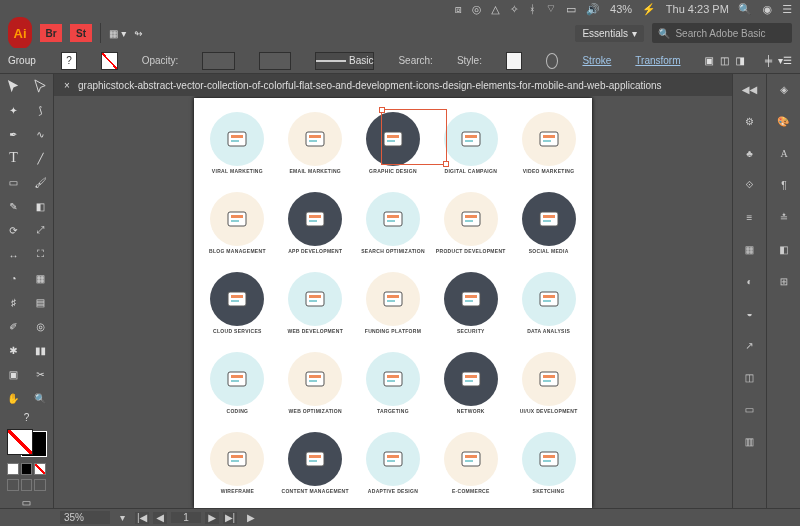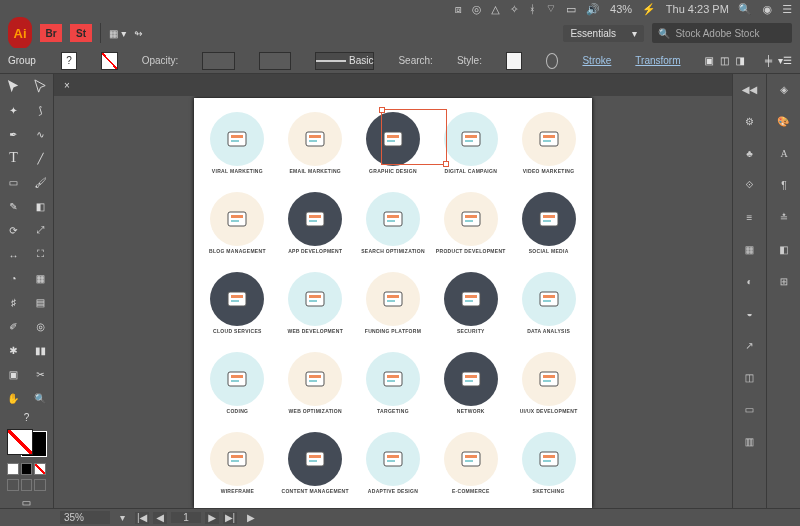--- a/index.html
+++ b/index.html
@@ -4,21 +4,21 @@
 <style>
 *{margin:0;padding:0;box-sizing:border-box;font-family:Helvetica,Arial,sans-serif;font-size:10px;user-select:none}
 body{width:800px;height:526px;background:#535353;overflow:hidden;position:relative}
 .menubar{position:absolute;top:0;right:0;height:18px;display:flex;align-items:center;gap:10px;padding:0 8px;color:#cfcfcf}
 .menubar .mi{font-size:11px}
 .appbar{position:absolute;top:18px;left:0;right:0;height:30px;background:#535353;display:flex;align-items:center;padding:0 8px;gap:8px}
 .ai-logo{width:24px;height:32px;background:#b91c1c;color:#ff9a00;display:flex;align-items:center;justify-content:center;font-weight:bold;font-size:13px;border-radius:11px}
 .appbar .btn{width:22px;height:18px;background:#ef4444;border-radius:0;display:flex;align-items:center;justify-content:center;color:#2a2a2a;font-size:10px;font-weight:bold}
 .appbar .sep{width:1px;height:20px;background:#3a3a3a}
 .appbar .right{margin-left:auto;display:flex;align-items:center;gap:8px}
-.ws-sel{color:#e0e0e0;font-size:11px;display:flex;align-items:center;gap:16px;padding:3px 7px;background:#4a4a4a;border-radius:2px}
+.ws-sel{color:#e0e0e0;font-size:11px;display:flex;align-items:center;gap:4px;padding:3px 7px;background:#4a4a4a;border-radius:2px}
 .search{width:140px;height:20px;background:#3b3b3b;border-radius:2px;display:flex;align-items:center;padding:0 6px;color:#aaa;gap:5px}
 .ctrlbar{position:absolute;top:48px;left:0;right:0;height:26px;background:#535353;border-bottom:1px solid #3a3a3a;display:flex;align-items:center;padding:0 8px;gap:24px;color:#e0e0e0}
 .ctrlbar .box{width:22px;height:18px;background:#4a4a4a;border:1px solid #2f2f2f}
 .ctrlbar .nofill{width:22px;height:18px;background:#fff;position:relative;border:1px solid #2f2f2f}
 .ctrlbar .nofill:after{content:"";position:absolute;left:0;top:0;right:0;bottom:0;background:linear-gradient(to top right,transparent 46%,red 46%,red 54%,transparent 54%)}
 .ctrlbar .drop{width:44px;height:18px;background:#5a5a5a;border:1px solid #2f2f2f}
 .ctrlbar .shape{width:70px;height:18px;background:#4a4a4a;display:flex;align-items:center;justify-content:center;border:1px solid #2f2f2f;gap:3px}
 .ctrlbar .globe{width:16px;height:16px;border:1px solid #bbb;border-radius:50%}
 .ctrlbar .lbl{color:#ccc}
 .tabstrip{position:absolute;top:74px;left:54px;right:68px;height:22px;background:#424242;display:flex;align-items:center;padding:0 8px;color:#ddd;font-size:10px;gap:6px}
@@ -86,21 +86,21 @@
   <div class="sep"></div>
   <span style="color:#ddd">▦ ▾</span>
   <span style="color:#ddd">↬</span>
   <div class="right">
     <div class="ws-sel">
         <span>Essentials</span>
         <span>▾</span>
       </div>
     <div class="search">
         <span>🔍</span>
-        <span>Stock Adobe Stock</span>
+        <span>Search Adobe Basic</span>
       </div>
   </div>
 </div>
 
 <div class="ctrlbar">
   <span style="width:40px">Group</span>
   <div class="box" style="background:#fff;color:#333;text-align:center;line-height:16px">?</div>
   <div class="nofill"></div>
   <span class="lbl">Opacity:</span>
   <div class="drop"></div>
@@ -120,20 +120,21 @@
     <span>◫</span>
     <span>◨</span>
     <span style="width:8px"></span>
     <span>╪</span>
     <span>▾☰</span>
   </span>
 </div>
 
 <div class="tabstrip">
   <span class="x">×</span>
+  <span style="overflow:hidden;text-overflow:ellipsis;white-space:nowrap">graphicstock-abstract-vector-collection-of-colorful-flat-seo-and-development-icons-design-elements-for-mobile-and-web-applications</span>
 </div>
 
 <div class="toolbox">
   <div class="toolgrid">
     <div class="t">
         <svg viewBox="0 0 16 16" fill="#ddd">
           <path d="M2 1l4 13 2-5 5-2z"></path>
         </svg>
       </div>
     <div class="t">

